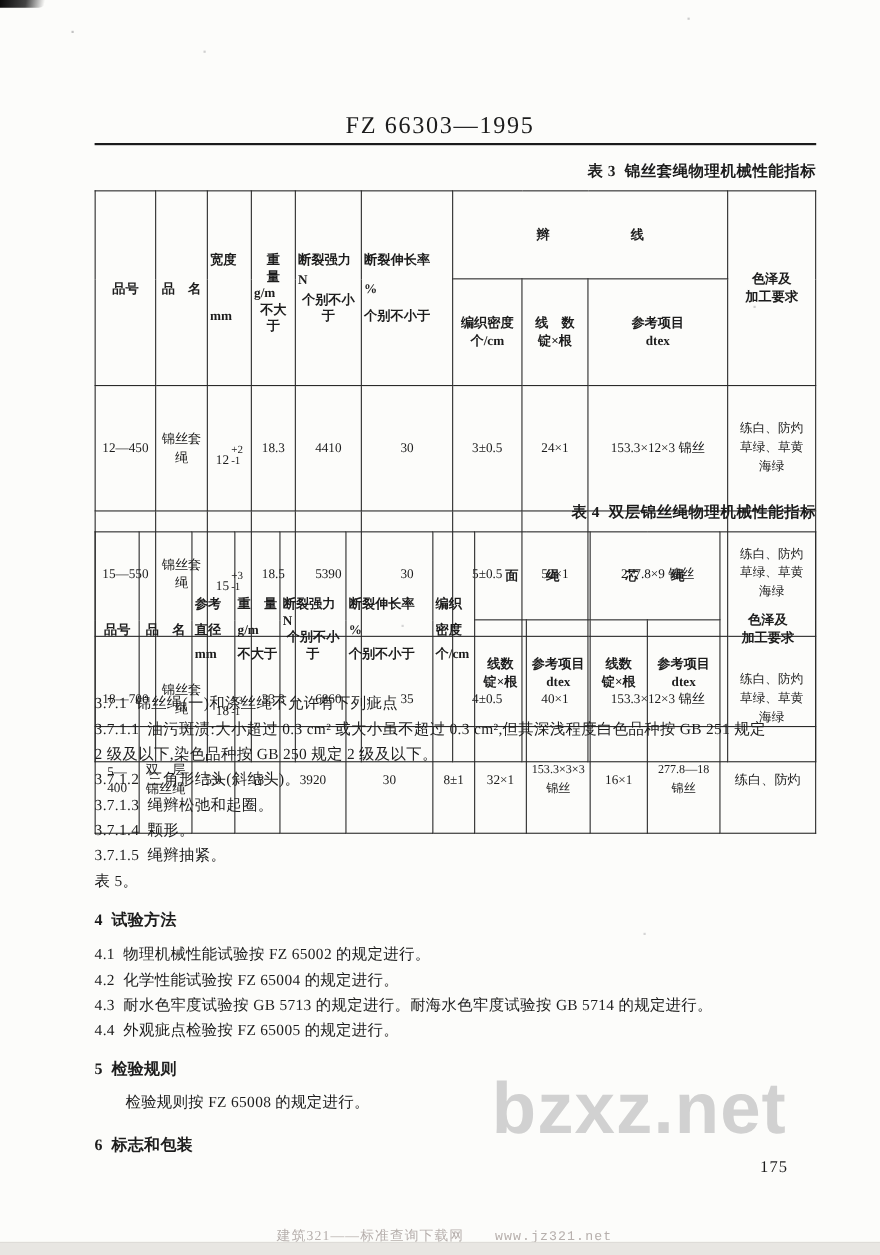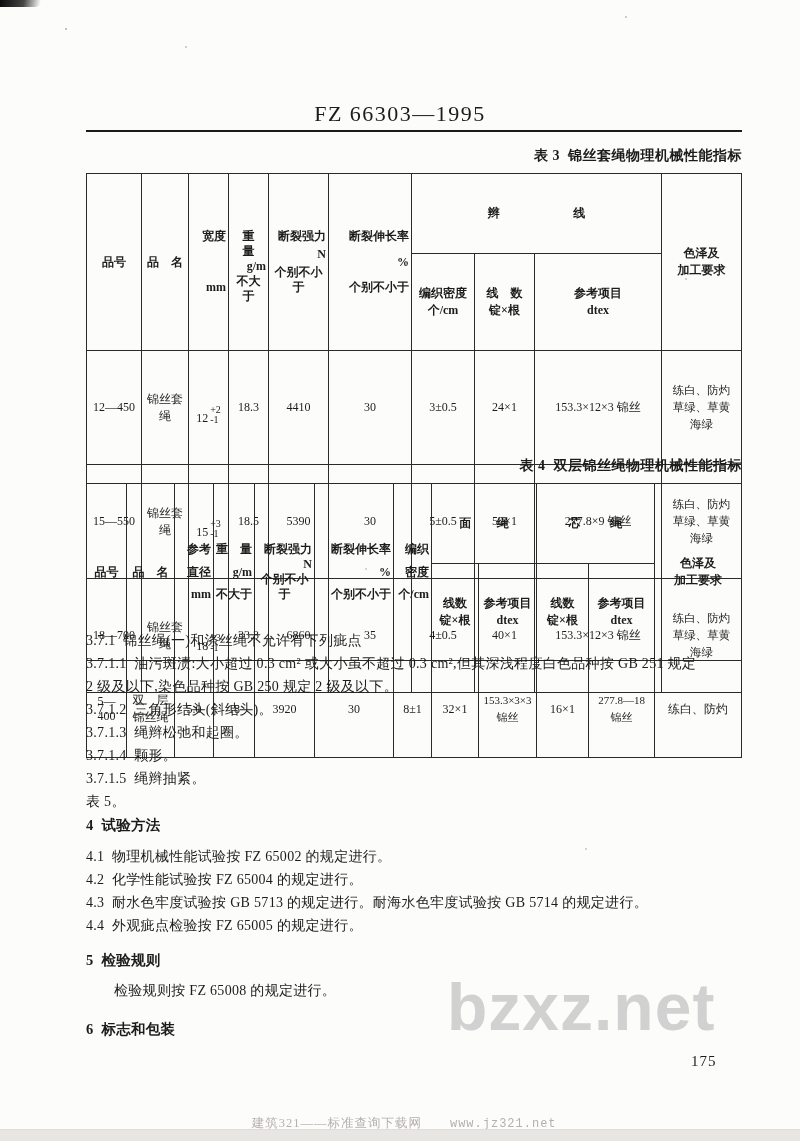--- a/index.html
+++ b/index.html
@@ -28,36 +28,36 @@
 
   table{border-collapse:collapse;table-layout:fixed;width:655px;font-size:12px;
     border:1.5px solid #1f1f1f}
   th,td{border:1px solid #2a2a2a;text-align:center;vertical-align:middle;
     padding:1px 2px;font-weight:normal;overflow:hidden;white-space:pre-wrap}
   th{font-weight:600}
   tr.h1{height:36px} tr.h2{height:48px} tr.d3{height:62px}
   tr.g1{height:26px} tr.g2{height:50px} tr.d4{height:52px}
 
   .stack{display:flex;flex-direction:column;justify-content:space-between;
-    align-items:flex-end;height:72px;padding:3px 0;box-sizing:border-box}
+    align-items:flex-start;height:72px;padding:3px 0;box-sizing:border-box}
   .stack.s4{height:66px}
   .stack span{display:block;line-height:15px}
 
   .tolwrap{display:inline-flex;align-items:flex-end;justify-content:center}
   .tol{display:inline-flex;flex-direction:column;font-size:10px;line-height:10.5px;
     margin-left:2px;text-align:left}
   .lines2 span,.lines3 span{display:block;line-height:17px}
   .colorcell span{display:block;line-height:17px;font-size:11.5px}
   .ref-sm{font-size:11px}
 
   .content{position:absolute;left:86px;top:629px;width:664px;font-size:14px;
     line-height:23px;letter-spacing:.3px}
   .content p{margin:0;white-space:pre-wrap}
   .content p.h{font-weight:bold;font-size:14.5px}
-  .content p.h4m{margin:1px 0 8px}
+  .content p.h4m{margin:13px 0 8px}
   .content p.h5m{margin:12px 0 7px}
   .content p.h6m{margin-top:16px}
   .content p.indent{padding-left:28px;margin:3px 0 4px}
 
   .wm{position:absolute;left:447px;top:972px;
     font-family:"Liberation Sans","DejaVu Sans",sans-serif;
     font-weight:800;font-size:66px;line-height:70px;color:#c7c7c7;opacity:.8;letter-spacing:1px}
   .pageno{position:absolute;left:691px;top:1053px;font-size:15px;letter-spacing:1px}
   .footer-credit{position:absolute;top:1100px;left:0;width:100%;text-align:center;
     font-size:12.5px;color:#b6afac;letter-spacing:1px;white-space:pre-wrap}

